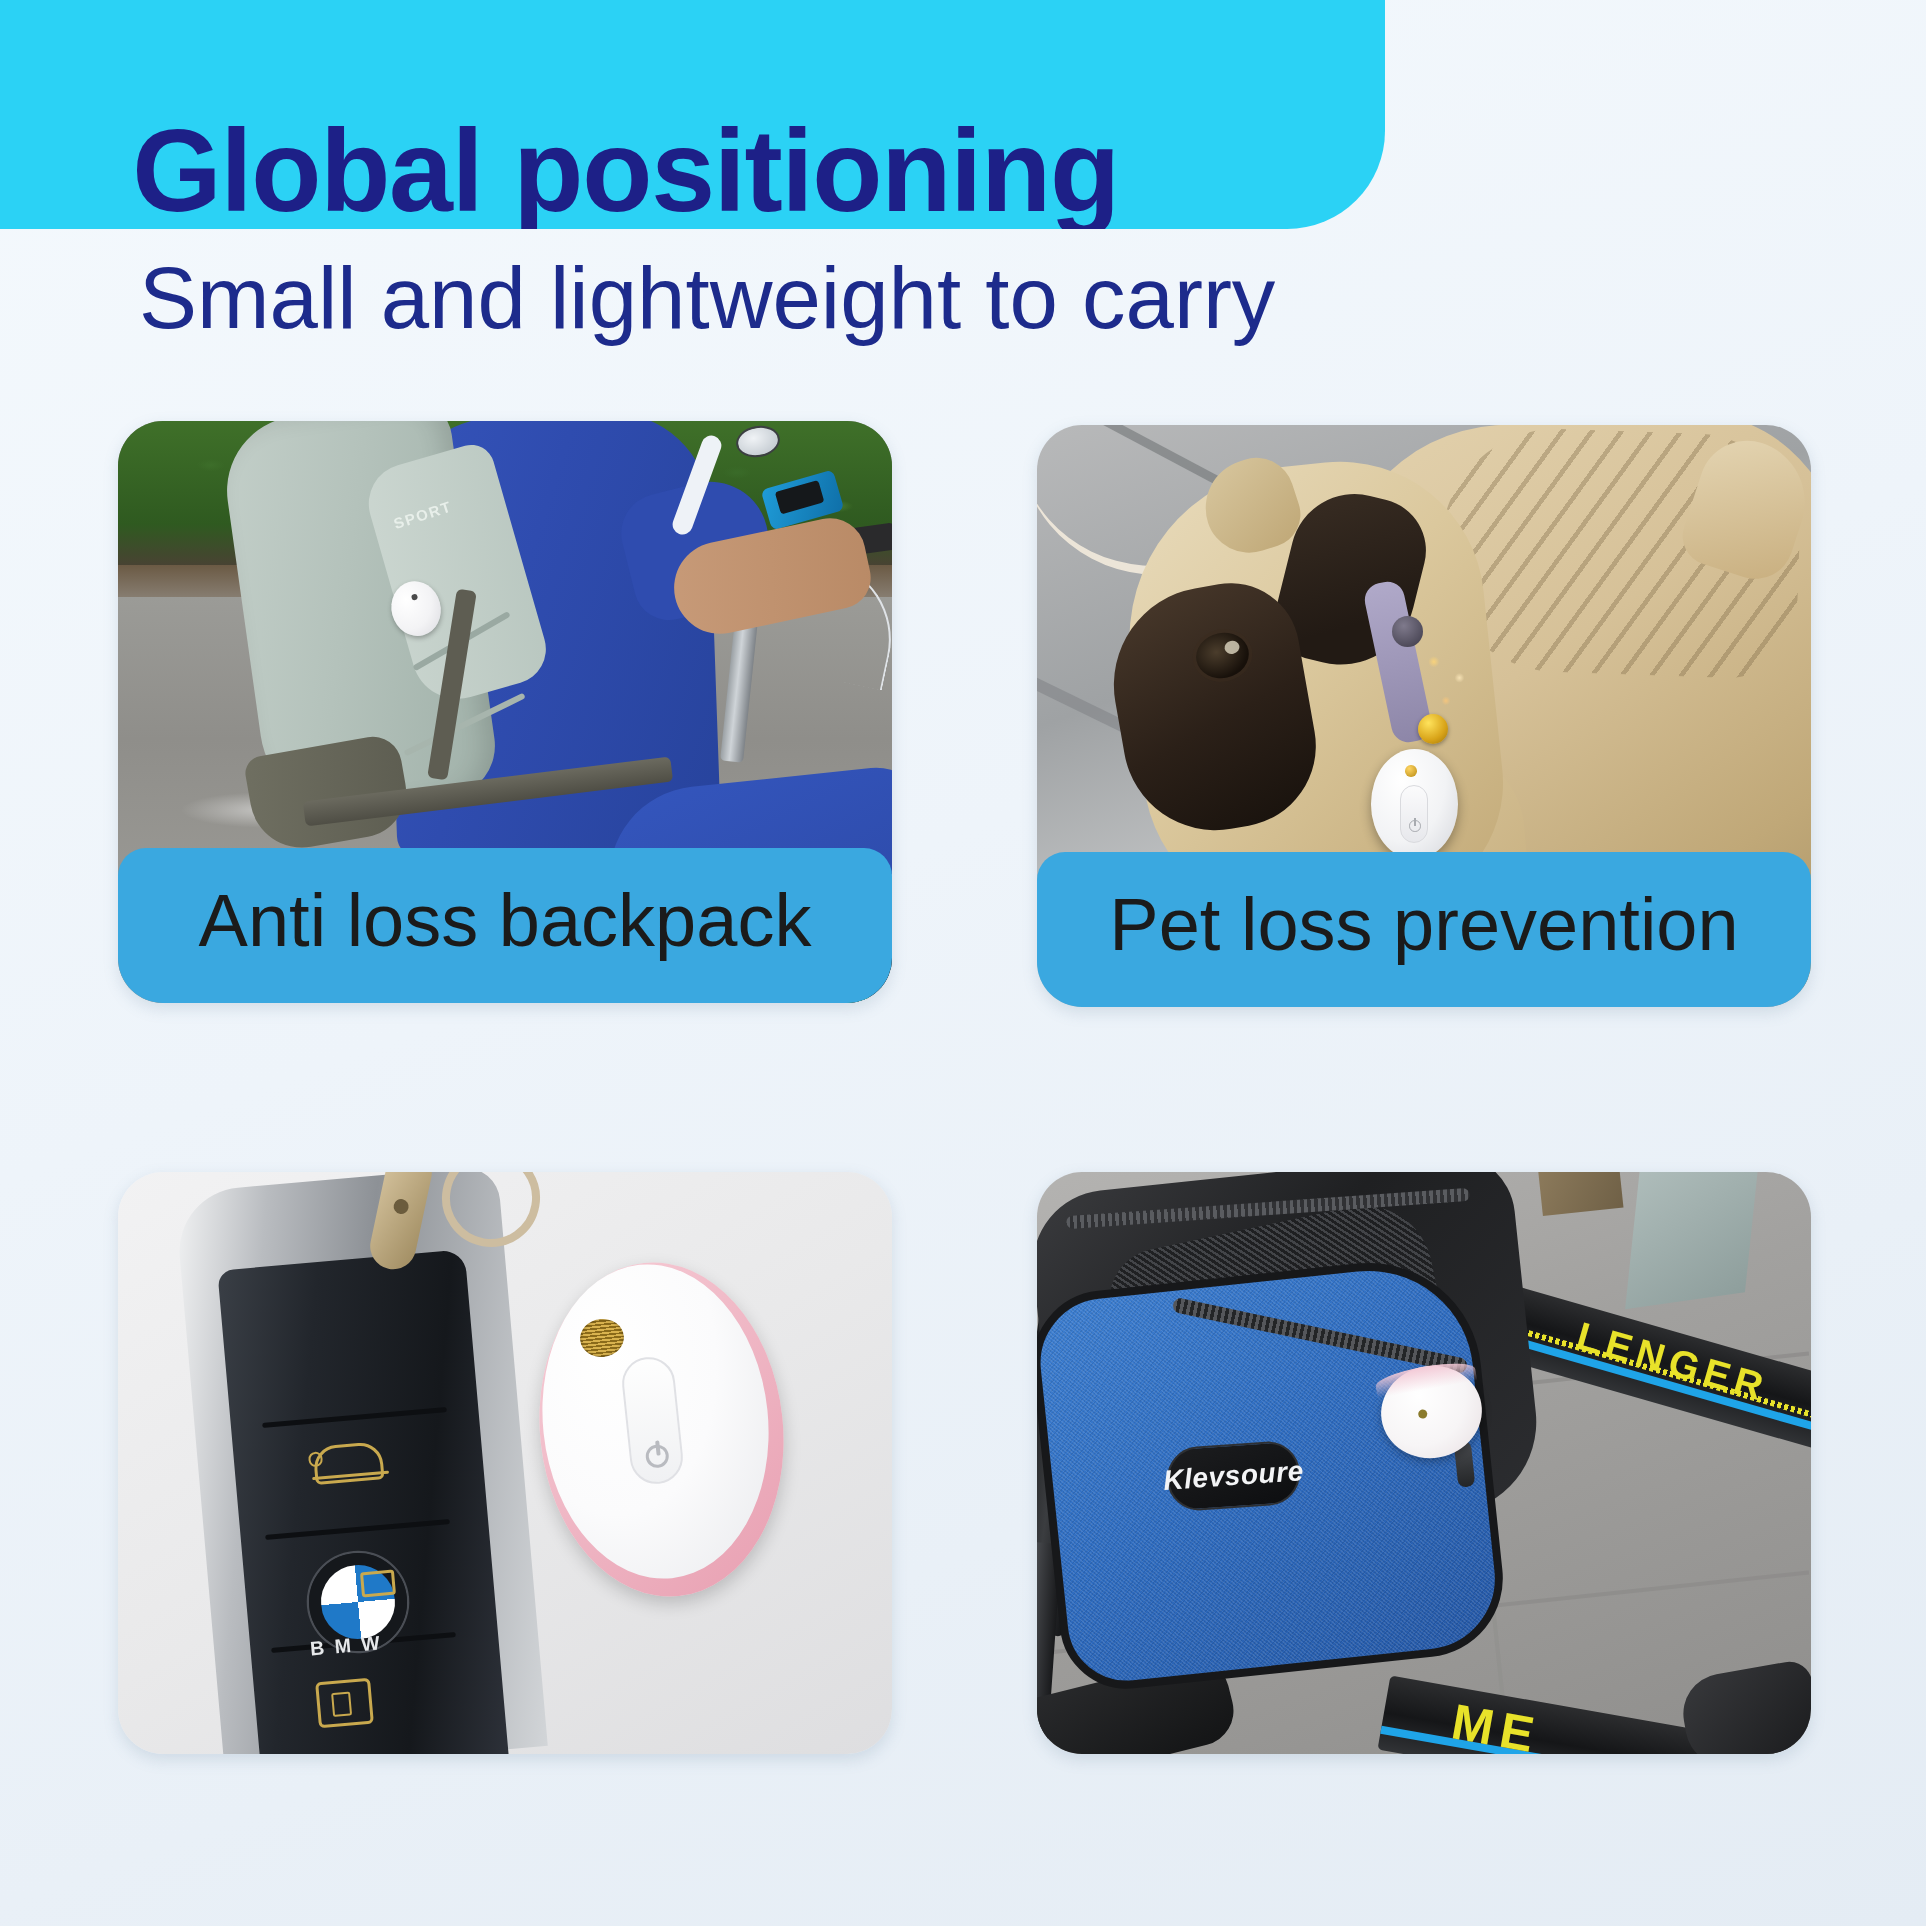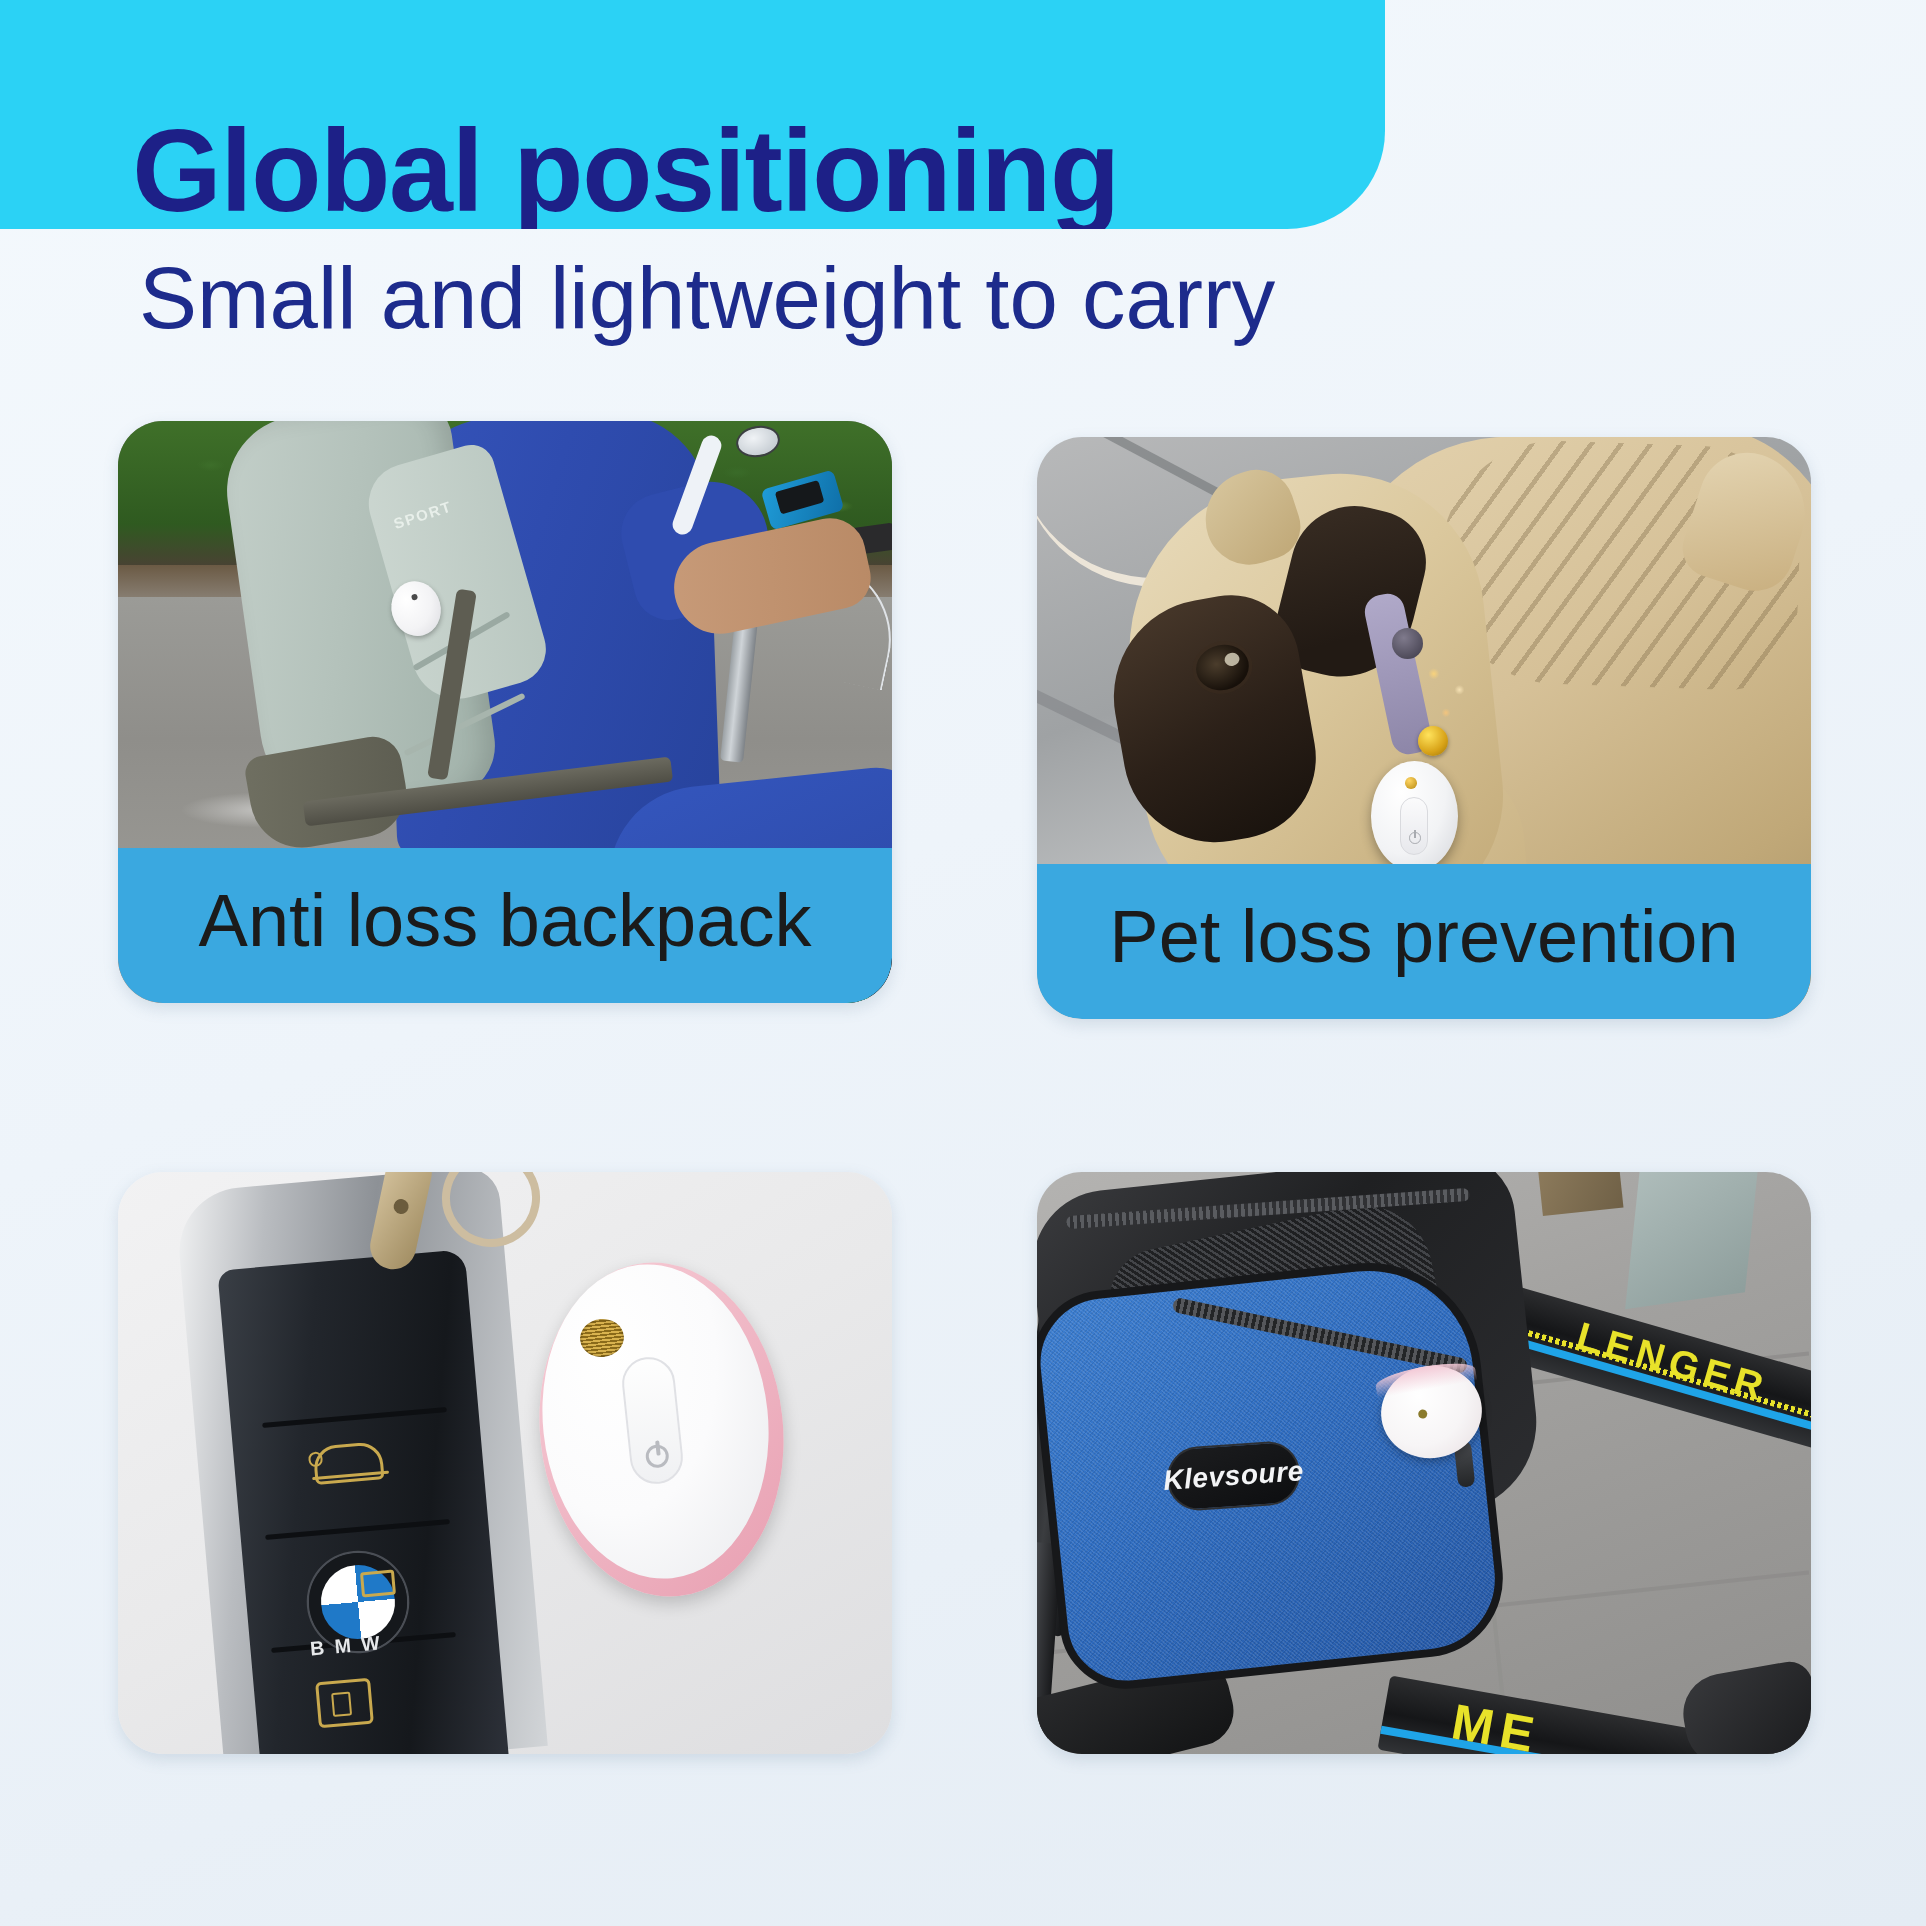--- a/index.html
+++ b/index.html
@@ -65,21 +65,21 @@
   .card {
     position: absolute;
     width: 774px;
     height: 582px;
     border-radius: 45px;
     overflow: hidden;
     box-shadow: 0 5.8px 15px rgba(90,120,150,0.18);
   }
 
   .card.c1 { left: 118px;  top: 0px; }
-  .card.c2 { left: 1037px; top: 16px; }
+  .card.c2 { left: 1037px; top: 4px; }
   .card.c3 { left: 118px;  top: 751px; }
   .card.c4 { left: 1037px; top: 751px; }
 
   .photo {
     position: absolute;
     inset: 0;
     overflow: hidden;
   }
 
   .caption-bar {
@@ -88,20 +88,21 @@
     right: 0;
     bottom: 0;
     height: 155px;
     background: #3aa8e0;
     border-bottom-left-radius: 45px;
     border-bottom-right-radius: 45px;
     display: flex;
     align-items: center;
     justify-content: center;
     z-index: 40;
+    border-radius: 28px;
   }
 
   .caption-text {
     font-size: 74px;
     color: #1b1b1b;
     line-height: 1;
     white-space: nowrap;
     font-weight: normal;
     transform: translateY(-4.6px);
   }

